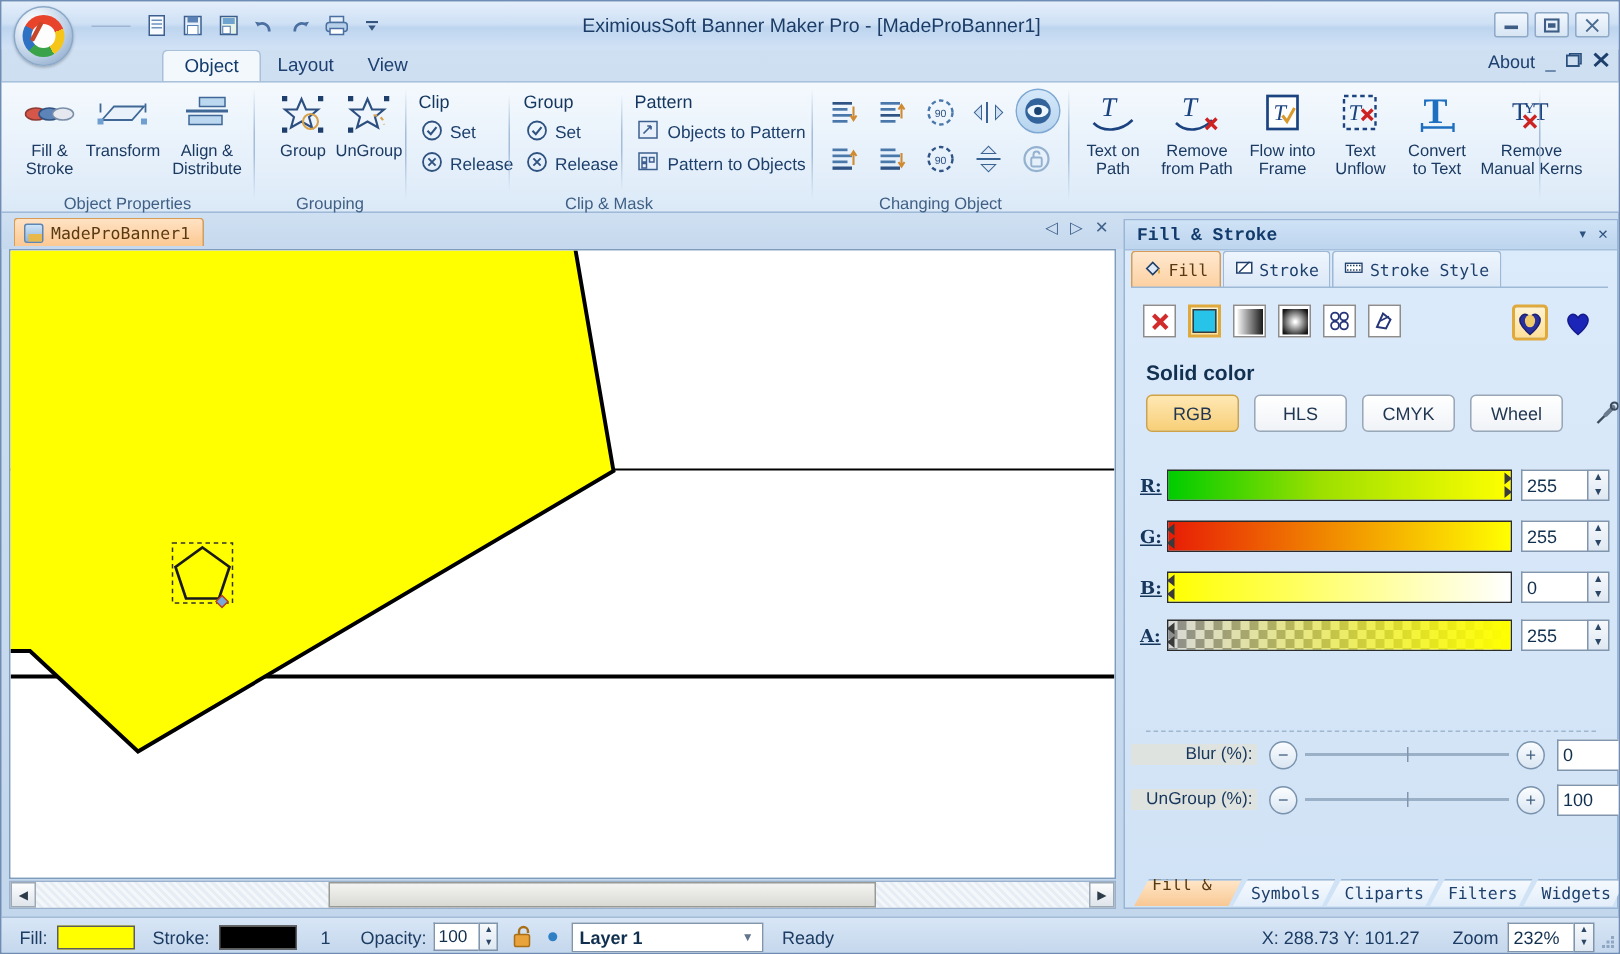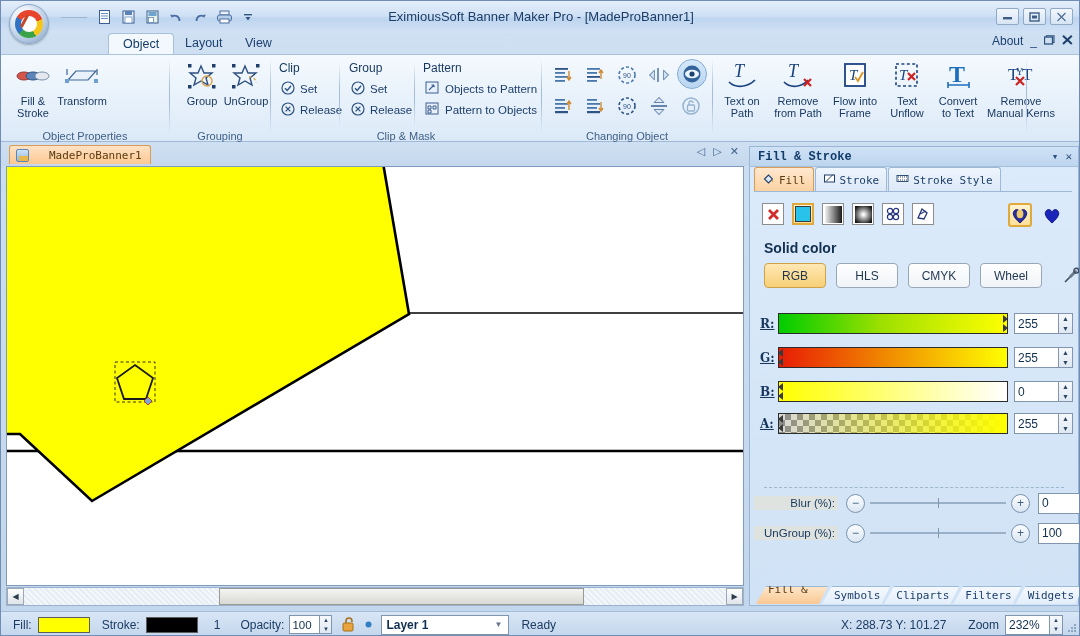--- a/index.html
+++ b/index.html
@@ -69,21 +69,21 @@
   .icobtn { width:26px; height:26px; display:flex; align-items:center; justify-content:center;
             border-radius:3px; }
   .icobtn.sel { background:linear-gradient(#d5e9fa,#b7d4ef); outline:1px solid #7fa9d3; }
 
   
   .docstrip { position:absolute; left:0; top:141px; width:748px; height:24px;
               background:linear-gradient(#cfe0f2,#c5d8ed); }
   .doctab { position:absolute; left:8px; top:3px; height:19px; padding:0 8px 0 6px;
             background:linear-gradient(#ffe2c4,#fcc892); border:1px solid #d79c55;
             border-bottom:none; border-radius:3px 3px 0 0; display:flex; align-items:center;
-            gap:20px; font-family:"DejaVu Sans Mono", monospace; font-size:11px; color:#5a3a12; }
+            gap:5px; font-family:"DejaVu Sans Mono", monospace; font-size:11px; color:#5a3a12; }
   .doctab .tic { width:13px; height:13px; background:linear-gradient(#cfe4f7,#8fb6dc);
                  border:1px solid #5c86b3; border-radius:2px; position:relative; }
   .doctab .tic:after { content:''; position:absolute; left:2px; top:6px; width:9px; height:5px;
                  background:#e8b84b; }
   .docnav { position:absolute; right:10px; top:3px; display:flex; align-items:center; gap:8px;
             font-size:11px; color:#42628c; }
 
   
   .canvaswrap { position:absolute; left:5px; top:165px; width:738px; height:420px;
                 background:#ffffff; border:1px solid #7f9cbd; overflow:hidden; }
@@ -314,20 +314,30 @@
       <div class="bigbtn" style="left:52px; width:58px;">
         <div class="ic">
           <svg width="38" height="20" viewBox="0 0 38 20">
               <path d="M5 14 L13 5 L33 5 L25 14 Z" fill="#e9f2fb" stroke="#3f6897" stroke-width="1.2"></path>
               <path d="M4 3 V9 M34 3 V9" stroke="#3f6897" stroke-width="1.2"></path>
               <rect x="2" y="13" width="4" height="4" fill="#6f9fd0"></rect>
               <rect x="31" y="13" width="4" height="4" fill="#6f9fd0"></rect>
             </svg>
         </div>
         <div class="lb"><span>Transform</span></div>
+      </div>
+      <div class="bigbtn" style="left:108px; width:58px;">
+        <div class="ic">
+          <svg width="34" height="24" viewBox="0 0 34 24">
+              <rect x="12" y="1" width="17" height="6" fill="#bcd8f0" stroke="#3f6897"></rect>
+              <rect x="5" y="13" width="22" height="6" fill="#bcd8f0" stroke="#3f6897"></rect>
+              <rect x="3" y="9" width="28" height="2" fill="#3f6897"></rect>
+            </svg>
+        </div>
+        <div class="lb"><span>Align &amp;</span><br><span>Distribute</span></div>
       </div>
       <div class="glabel">Object Properties</div>
     </div>
     <div class="gsep" style="left:168px;"></div>
 
     <div class="grp" style="left:169px; width:100px;">
       <div class="bigbtn" style="left:4px;">
         <div class="ic">
           <svg width="34" height="30" viewBox="0 0 34 30">
               <path d="M16 5 L19 12 L27 12 L21 17 L23 24 L16 20 L9 24 L11 17 L5 12 L13 12 Z" fill="#eef5fd" stroke="#2c4f80" stroke-width="1.4"></path>

